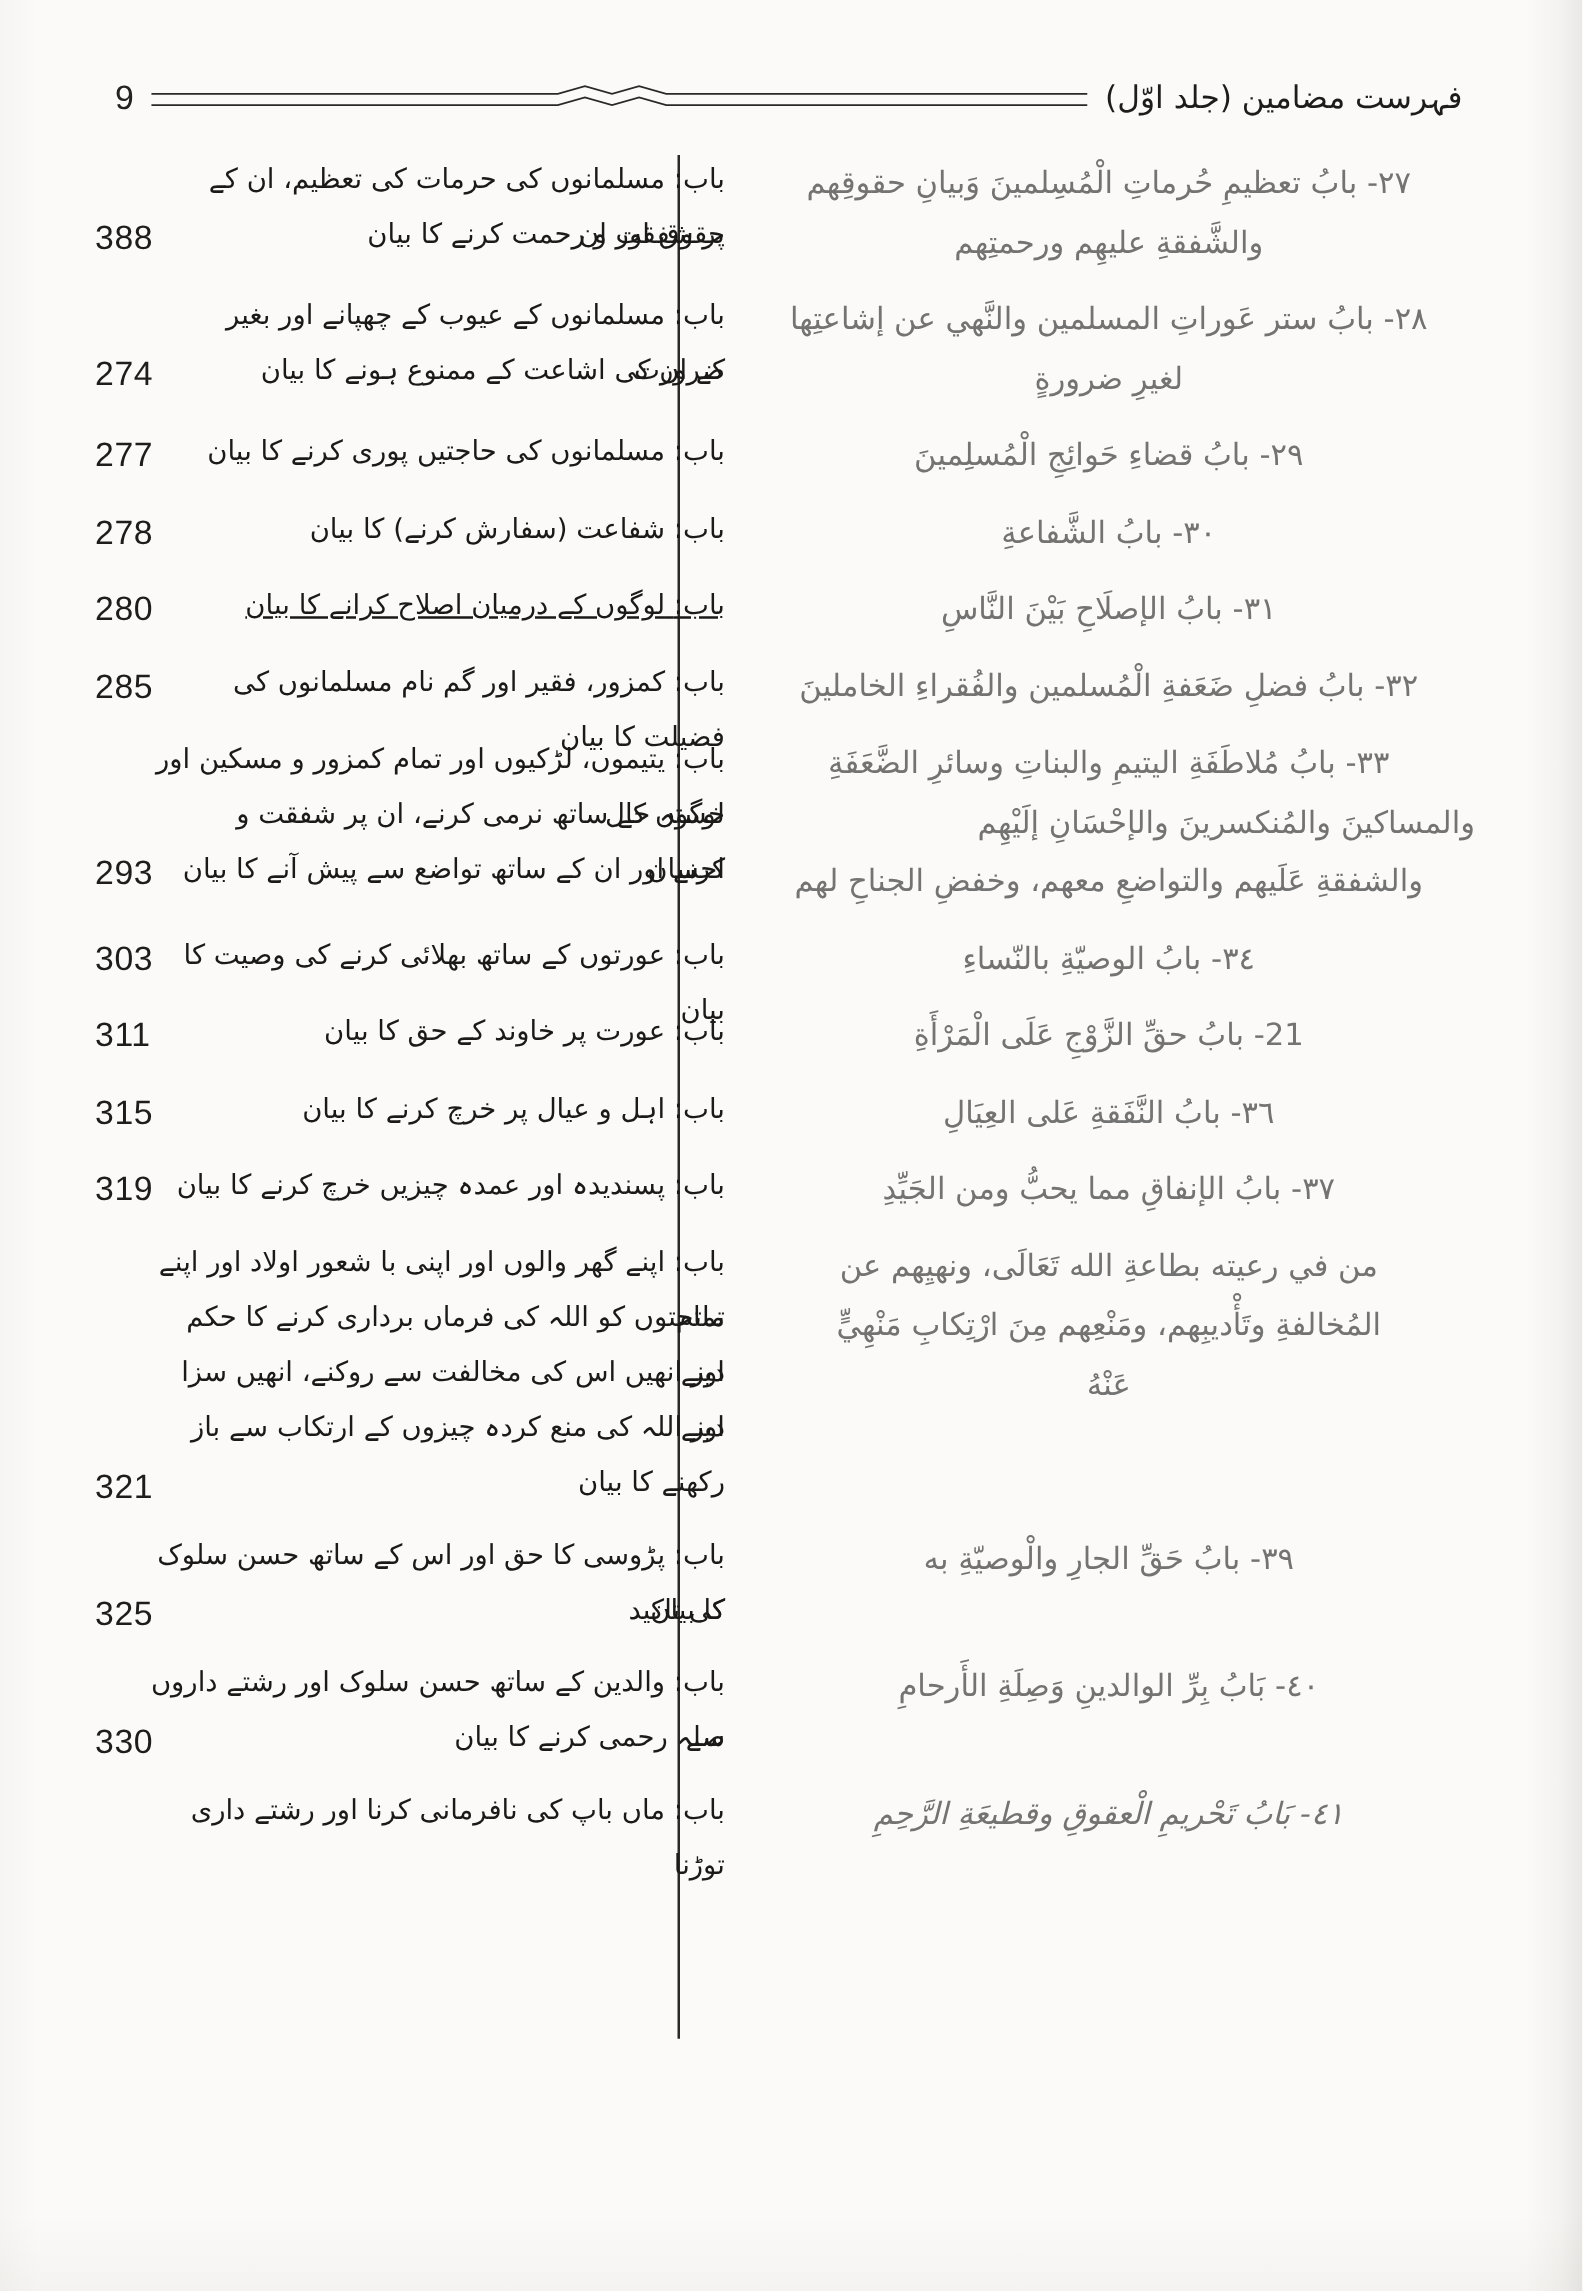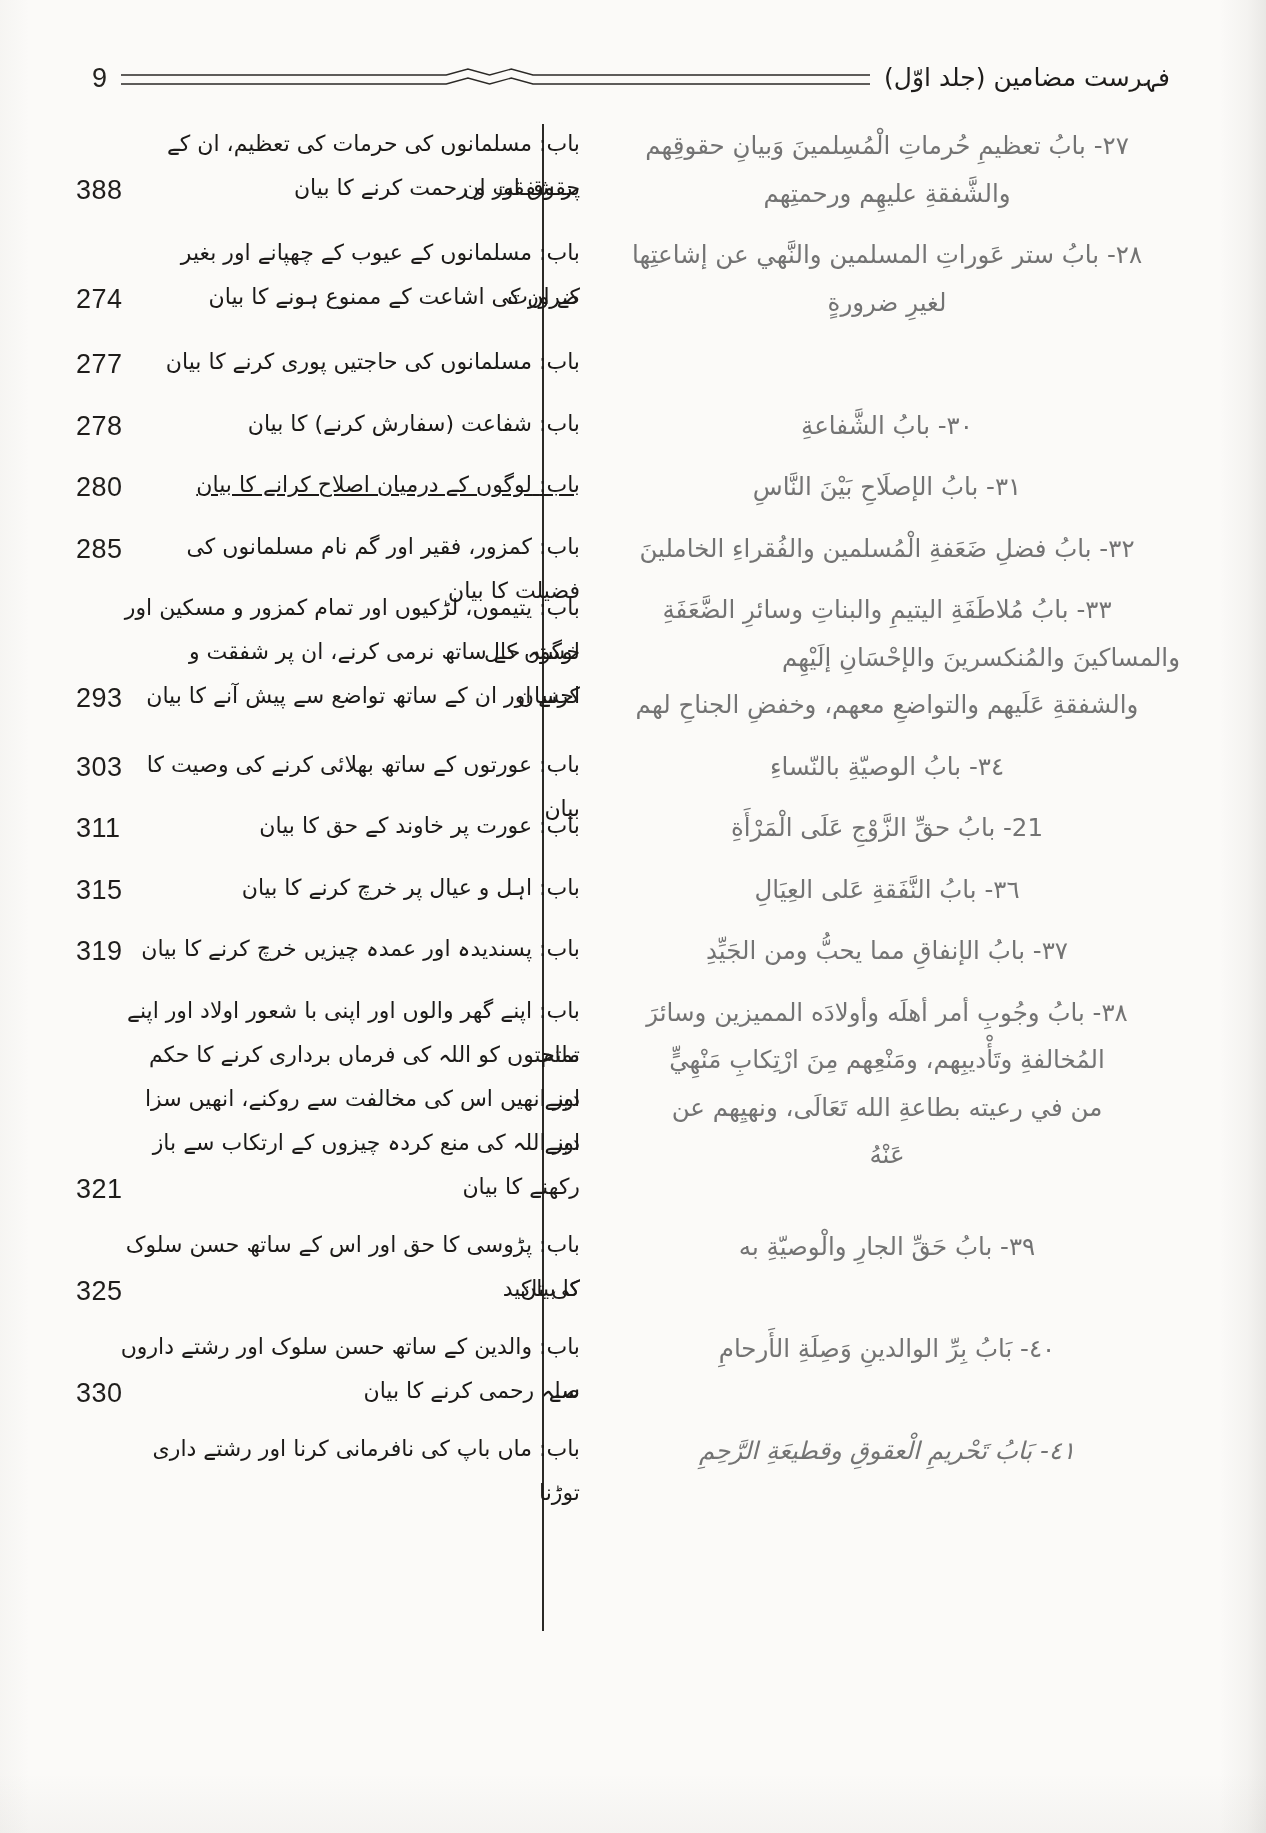--- a/index.html
+++ b/index.html
@@ -174,20 +174,23 @@
             <span class="line" style="height: 47.5px; line-height: 47.5px;">٢٨- بابُ ستر عَوراتِ المسلمين والنَّهي عن إشاعتِها</span>
             <span class="line" style="height: 47.5px; line-height: 47.5px;">لغيرِ ضرورةٍ</span>
           </div>
           <div class="cell ur" style="top: 0px;">
             <span class="line" style="height: 44px; line-height: 44px;"><span class="bab">باب:</span> <span>مسلمانوں کے عیوب کے چھپانے اور بغیر ضرورت</span></span>
             <span class="line" style="height: 44px; line-height: 44px;"><span>کے ان کی اشاعت کے ممنوع ہونے کا بیان</span></span>
           </div>
           <div class="pg" style="top: 46px; height: 44px; line-height: 44px;">274</div>
         </div>
         <div class="row" style="position: absolute; top: 218px; left: 0px; right: 0px; height: 47.5px;">
+          <div class="cell ar" style="top: 0px;">
+            <span class="line" style="height: 47.5px; line-height: 47.5px;">٢٩- بابُ قضاءِ حَوائِجِ الْمُسلِمينَ</span>
+          </div>
           <div class="cell ur" style="top: 0px;">
             <span class="line" style="height: 44px; line-height: 44px;"><span class="bab">باب:</span> <span>مسلمانوں کی حاجتیں پوری کرنے کا بیان</span></span>
           </div>
           <div class="pg" style="top: 2px; height: 44px; line-height: 44px;">277</div>
         </div>
         <div class="row" style="position: absolute; top: 279.5px; left: 0px; right: 0px; height: 47.5px;">
           <div class="cell ar" style="top: 0px;">
             <span class="line" style="height: 47.5px; line-height: 47.5px;">٣٠- بابُ الشَّفاعةِ</span>
           </div>
           <div class="cell ur" style="top: 0px;">
@@ -257,23 +260,22 @@
           <div class="cell ar" style="top: 0px;">
             <span class="line" style="height: 47.5px; line-height: 47.5px;">٣٧- بابُ الإنفاقِ مما يحبُّ ومن الجَيِّدِ</span>
           </div>
           <div class="cell ur" style="top: 0px;">
             <span class="line" style="height: 44px; line-height: 44px;"><span class="bab">باب:</span> <span>پسندیدہ اور عمدہ چیزیں خرچ کرنے کا بیان</span></span>
           </div>
           <div class="pg" style="top: 2px; height: 44px; line-height: 44px;">319</div>
         </div>
         <div class="row" style="position: absolute; top: 866.5px; left: 0px; right: 0px; height: 220px;">
           <div class="cell ar" style="top: 0px;">
-            <span class="line" style="height: 47.5px; line-height: 47.5px;">٣٨- بابُ وجُوبِ أمر أهلَه وأولادَه المميزين وسائرَ</span>
+            <span class="line" style="height: 47.5px; line-height: 47.5px;">من في رعيته بطاعةِ الله تَعَالَى، ونهيِهم عن</span>
             <span class="line" style="height: 47.5px; line-height: 47.5px;">المُخالفةِ وتَأْديبِهم، ومَنْعِهم مِنَ ارْتِكابِ مَنْهِيٍّ</span>
-            <span class="line" style="height: 47.5px; line-height: 47.5px;">من في رعيته بطاعةِ الله تَعَالَى، ونهيِهم عن</span>
             <span class="line" style="height: 47.5px; line-height: 47.5px;">عَنْهُ</span>
           </div>
           <div class="cell ur" style="top: 0px;">
             <span class="line" style="height: 44px; line-height: 44px;"><span class="bab">باب:</span> <span>اپنے گھر والوں اور اپنی با شعور اولاد اور اپنے تمام</span></span>
             <span class="line" style="height: 44px; line-height: 44px;"><span>ماتحتوں کو اللہ کی فرماں برداری کرنے کا حکم دینے</span></span>
             <span class="line" style="height: 44px; line-height: 44px;"><span>اور انھیں اس کی مخالفت سے روکنے، انھیں سزا دینے</span></span>
             <span class="line" style="height: 44px; line-height: 44px;"><span>اور اللہ کی منع کردہ چیزوں کے ارتکاب سے باز</span></span>
             <span class="line" style="height: 44px; line-height: 44px;"><span>رکھنے کا بیان</span></span>
           </div>
           <div class="pg" style="top: 178px; height: 44px; line-height: 44px;">321</div>

